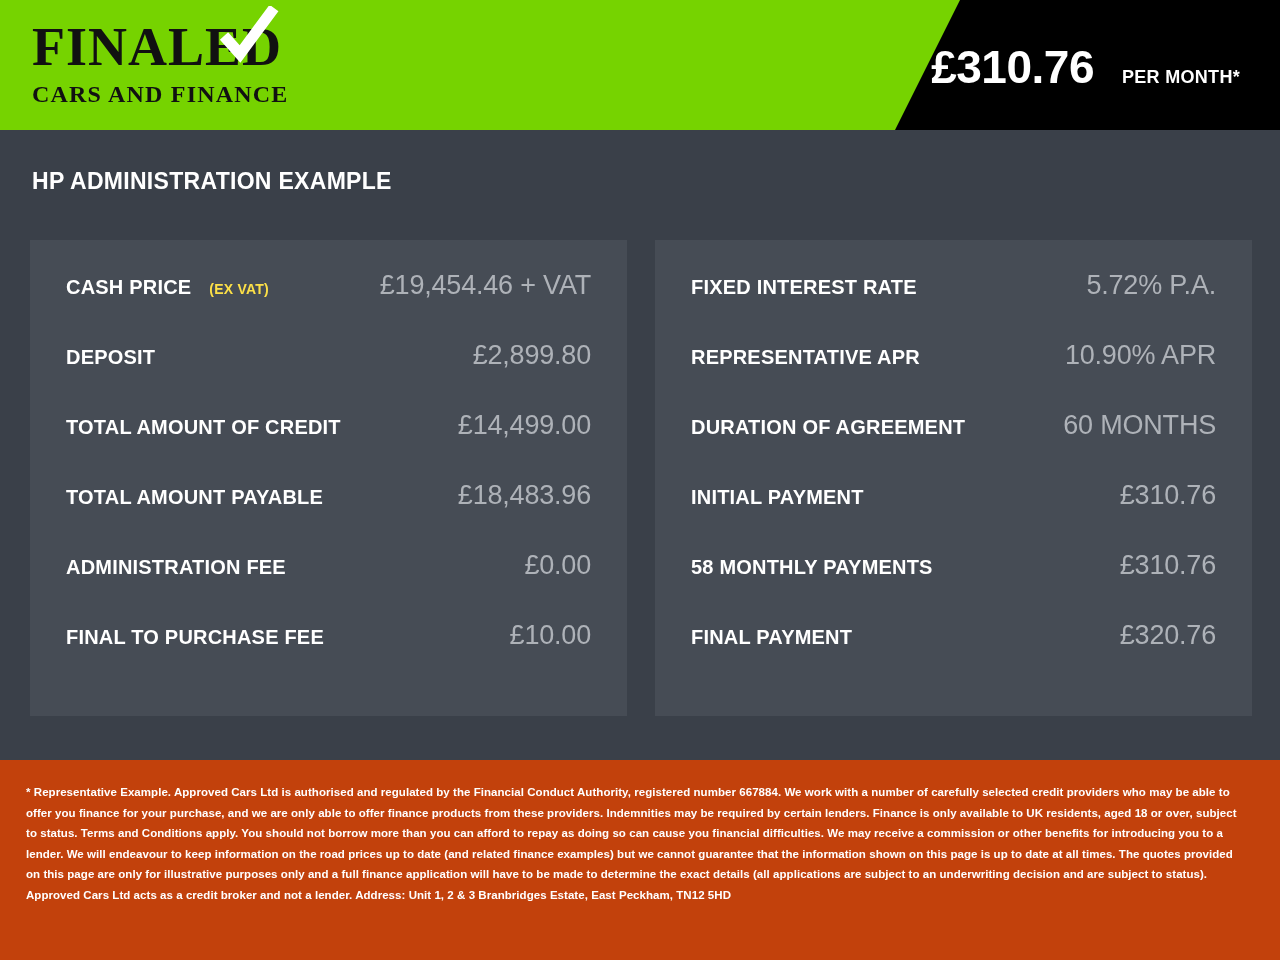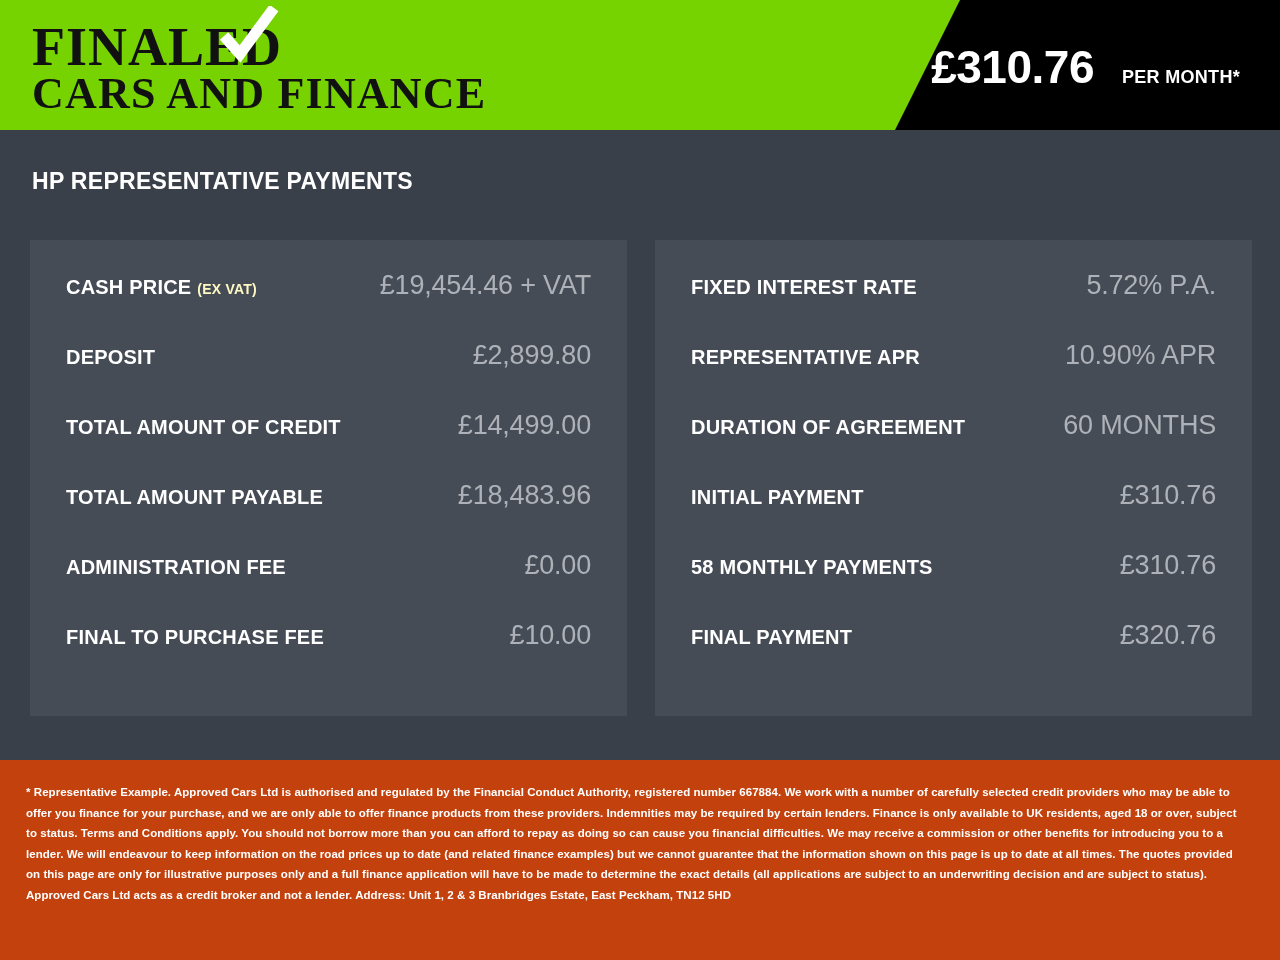--- a/index.html
+++ b/index.html
@@ -39,21 +39,21 @@
     font-weight: bold;
     font-size: 54px;
     letter-spacing: 1px;
     color: #111111;
     line-height: 58px;
     white-space: nowrap;
   }
   .logo-bottom {
     font-family: "Liberation Serif", serif;
     font-weight: bold;
-    font-size: 44px;
+    font-size: 24px;
     letter-spacing: 1.2px;
     color: #111111;
     line-height: 36px;
     white-space: nowrap;
   }
   .tick {
     position: absolute;
     left: 186px;
     top: -12px;
     width: 62px;
@@ -117,22 +117,22 @@
   .row-label {
     font-size: 20px;
     font-weight: bold;
     color: #ffffff;
     letter-spacing: 0.2px;
     white-space: nowrap;
   }
   .row-label .sub {
     font-size: 14px;
     font-weight: bold;
-    color: #fef9c3;
-    margin-left: 6px;
+    color: #fde047;
+    margin-left: 18px;
   }
   .row-value {
     font-size: 27px;
     color: #aeb2b8;
     white-space: nowrap;
     letter-spacing: -0.2px;
   }
 
   
   .footer {
@@ -166,21 +166,21 @@
     <div class="logo-bottom">CARS AND FINANCE</div>
   </div>
 
   <div class="price-block">
     <span class="price-amount">£310.76</span>
     <span class="price-suffix">PER MONTH*</span>
   </div>
 </div>
 
 <div class="content">
-  <div class="section-title">HP REPRESENTATIVE PAYMENTS</div>
+  <div class="section-title">HP ADMINISTRATION EXAMPLE</div>
 
   <div class="panels">
     <div class="panel">
       <div class="row">
         <div class="row-label"><span>CASH PRICE</span><span class="sub">(EX VAT)</span></div>
         <div class="row-value">£19,454.46 + VAT</div>
       </div>
       <div class="row">
         <div class="row-label">DEPOSIT</div>
         <div class="row-value">£2,899.80</div>

